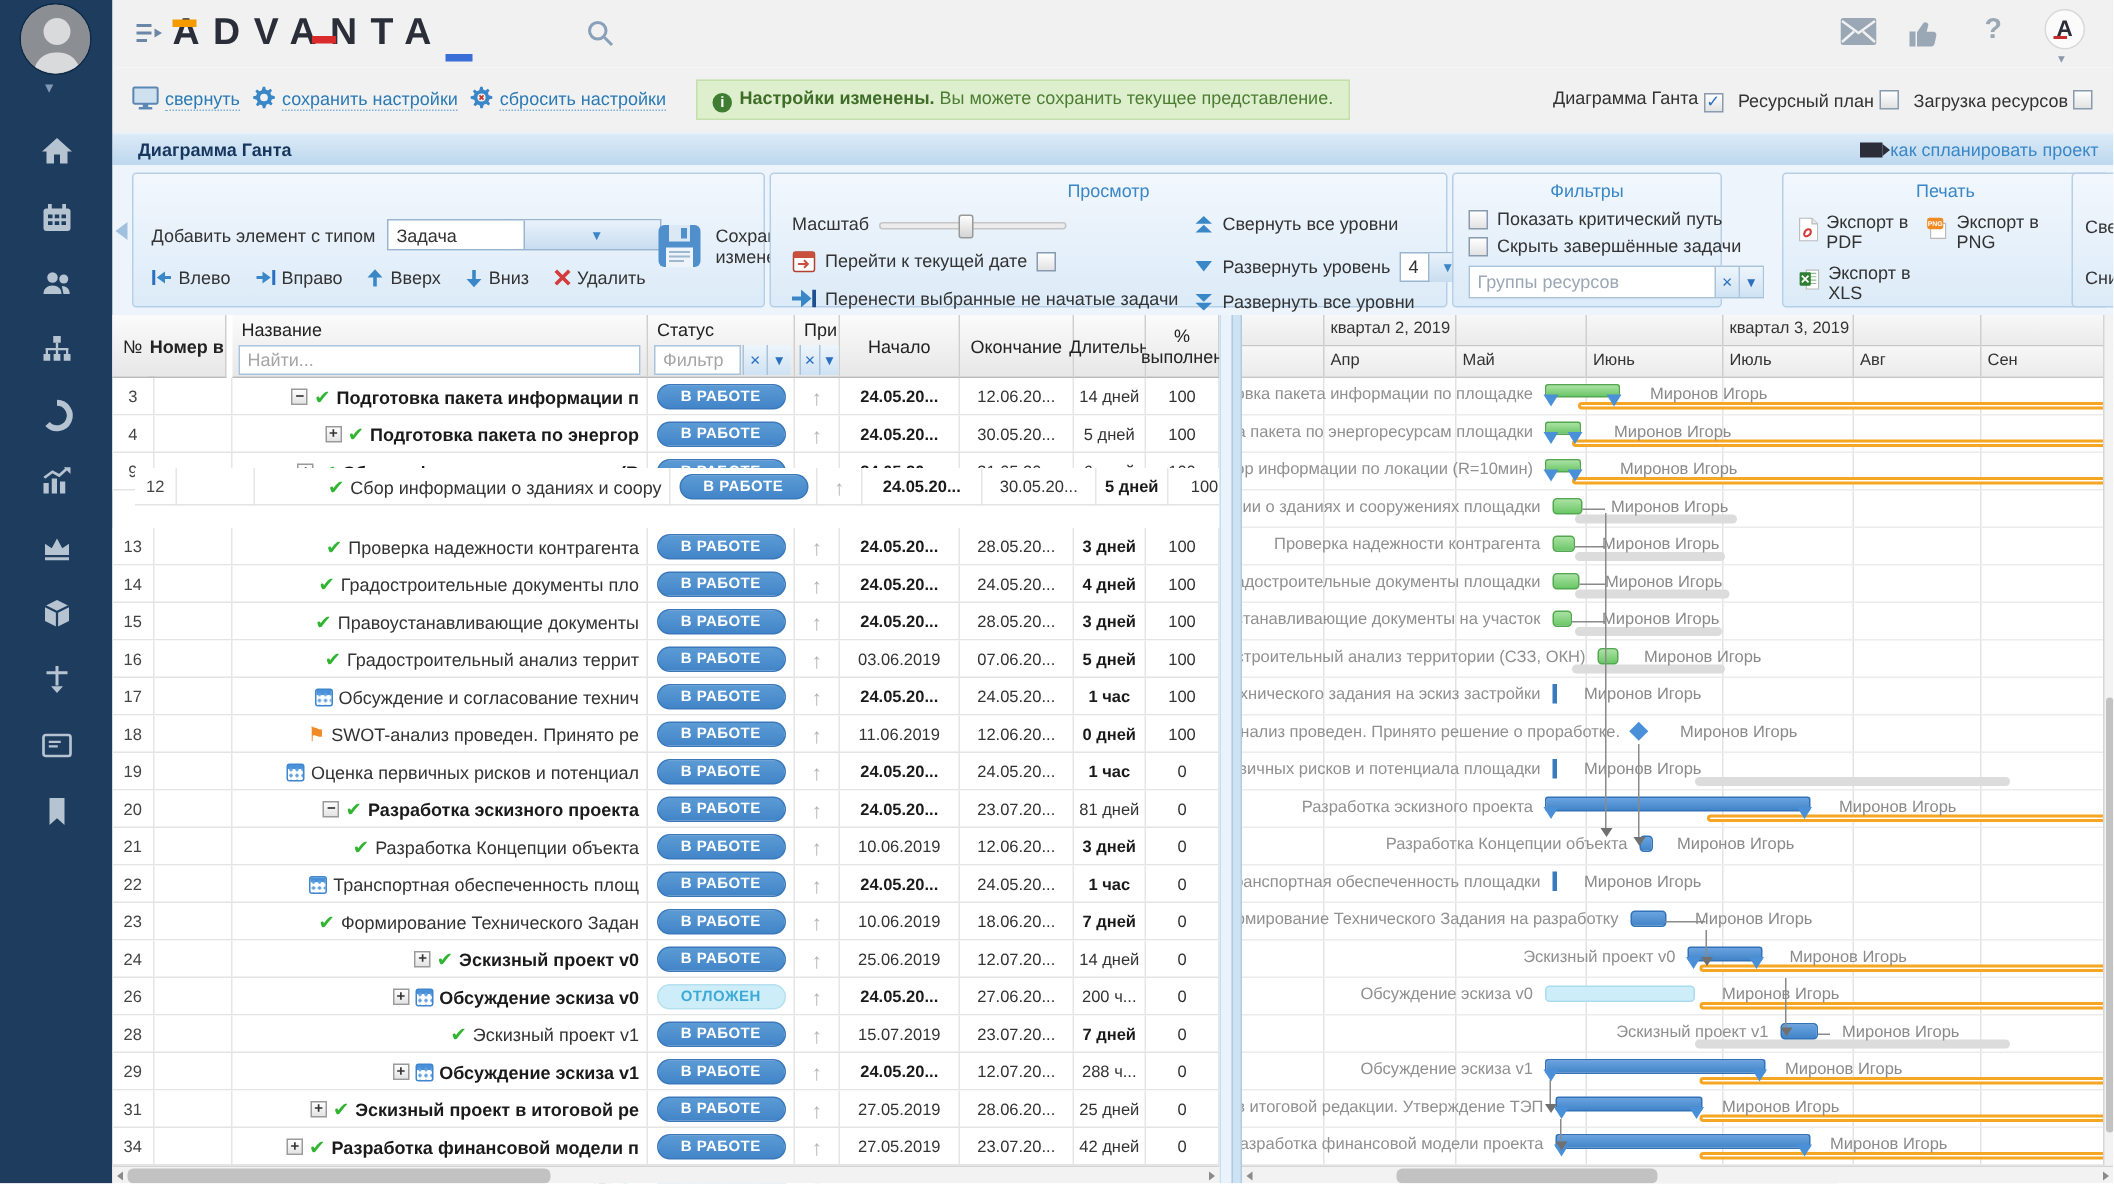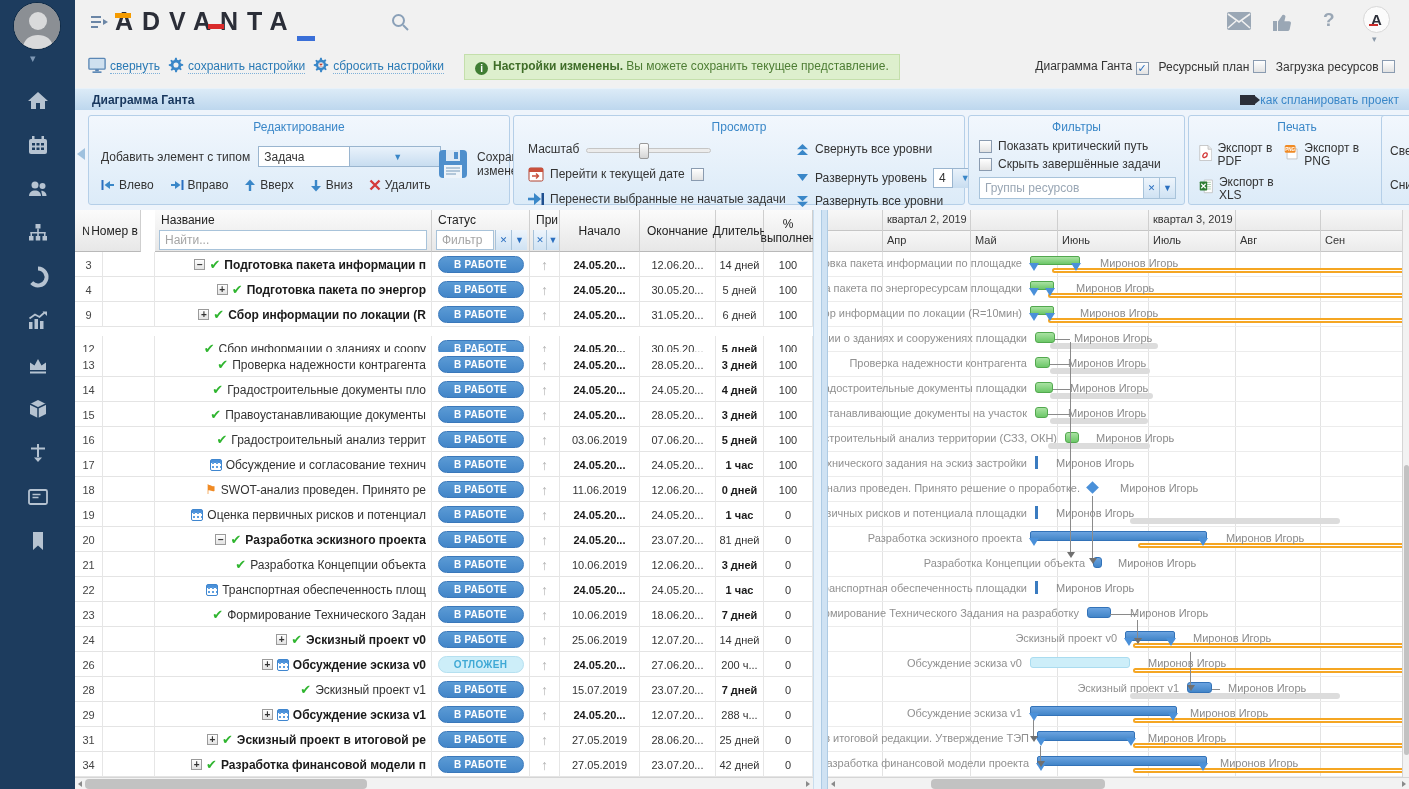--- a/index.html
+++ b/index.html
@@ -306,21 +306,20 @@
     <span class="help">
         <span class="cam"></span>
         <span>как спланировать проект</span>
       </span>
   </div>
 
   <div class="abs" id="ribbon">
     <span class="rcoll"></span>
 
     <div class="panel" style="left:13px;width:422px;">
-      <div class="ptit">Редактирование</div>
       <div class="ed-row1">
         <span>Добавить элемент с типом</span>
         <span class="sel">
             <span>Задача</span>
             <span class="selbtn">▼</span>
           </span>
       </div>
       <div class="ed-row2">
         <span class="rbtn">
             <svg width="14" height="12" viewBox="0 0 14 12">
@@ -413,21 +412,21 @@
       </span>
       <span class="vrow" style="left:282px;top:78px;">
         <svg width="13" height="13" viewBox="0 0 13 13" fill="#3a87c8">
             <path d="M1 1l5.5 5.2L12 1z"></path>
             <path d="M1 6.8L6.5 12L12 6.8z"></path>
           </svg>
         <span>Развернуть все уровни</span>
       </span>
     </div>
 
-    <div class="panel" style="left:893px;width:217px;">
+    <div class="panel" style="left:893px;width:180px;">
       <div class="ptit">Фильтры</div>
       <span class="vrow" style="left:10px;top:23px;">
           <span class="cbx"></span>
           <span>Показать критический путь</span>
         </span>
       <span class="vrow" style="left:10px;top:41px;">
           <span class="cbx"></span>
           <span>Скрыть завершённые задачи</span>
         </span>
       <span class="finput" style="left:10px;top:61px;width:197px;">
@@ -471,21 +470,21 @@
       <span class="abs" style="left:8px;top:28px;">Сверх</span>
       <span class="abs" style="left:8px;top:62px;">Снизу</span>
     </div>
   </div>
 
   <div class="abs" id="content">
 
     <div class="hd hd-c" style="left:0;width:28px;">
         <span>№</span>
       </div>
-    <div class="hd hd-c" style="left:14px;width:52px;">
+    <div class="hd hd-c" style="left:24px;width:52px;font-weight:bold;">
         <span>Номер в</span>
       </div>
     <div class="hd" style="left:80px;width:277px;">
       <span class="lbl">Название</span>
       <span class="hinput" style="left:4px;top:20px;width:268px;">
           <span class="ph" style="padding-left:5px;">Найти...</span>
         </span>
     </div>
     <div class="hd" style="left:357px;width:98px;">
       <span class="lbl">Статус</span>
@@ -564,21 +563,21 @@
             <span class="pill st-work">В РАБОТЕ</span>
           </div>
           <div class="c c-pr">
             <span>↑</span>
           </div>
           <div class="c c-sd bold">24.05.20...</div>
           <div class="c c-ed">31.05.20...</div>
           <div class="c c-du">6 дней</div>
           <div class="c c-pc">100</div>
         </div>
-        <div class="t-row" style="top: 84px;">
+        <div class="t-row" style="top: 60px; margin-left: 15px;">
           <div class="c c-num">12</div>
           <div class="c c-nom"></div>
           <div class="c c-name">
             <span class="ic ic-check">✔</span>
             <span>Сбор информации о зданиях и соору</span>
           </div>
           <div class="c c-st">
             <span class="pill st-work">В РАБОТЕ</span>
           </div>
           <div class="c c-pr">

